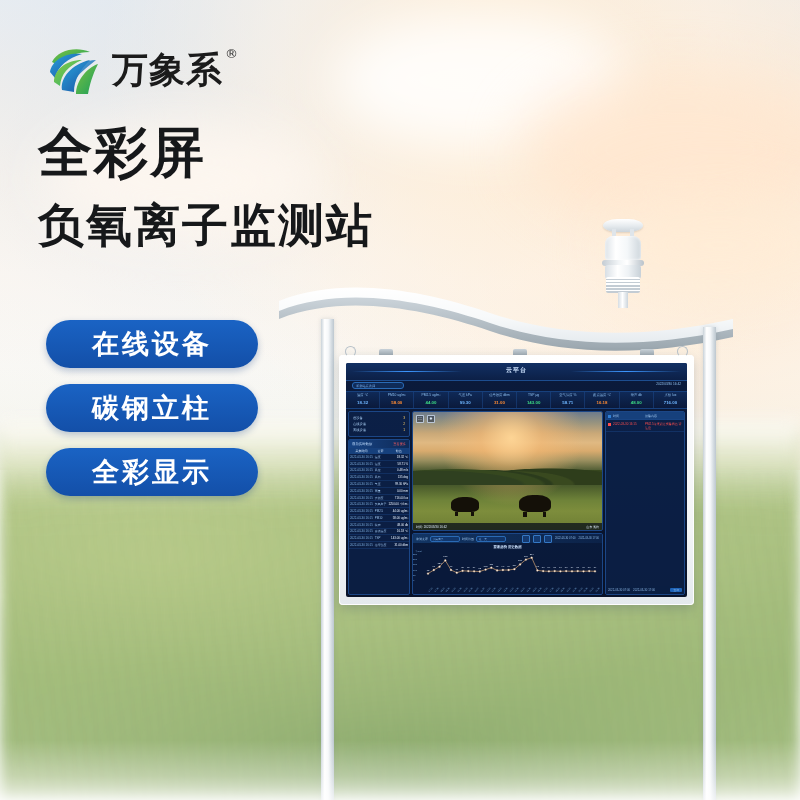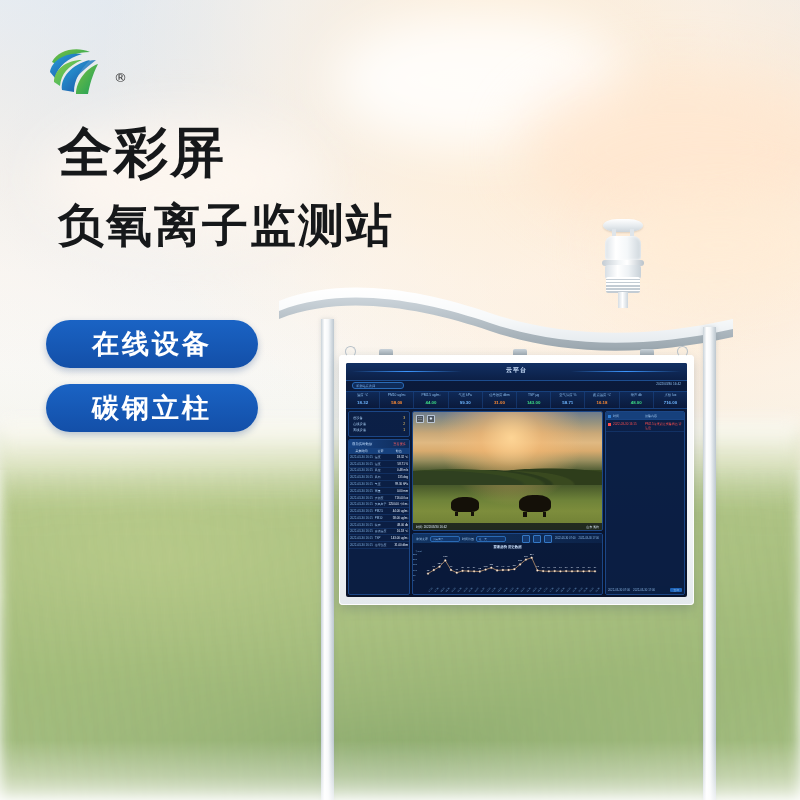--- a/index.html
+++ b/index.html
@@ -61,21 +61,21 @@
   }
 
   
   .logo{position:absolute;left:46px;top:42px;display:flex;align-items:center;gap:10px;}
   .logo-mark{width:56px;height:56px;position:relative;}
   .logo-text{font-size:36px;font-weight:bold;color:#1b1b1b;letter-spacing:1px;position:relative;
              font-family:"DejaVu Sans","Liberation Sans",sans-serif;}
   .logo-r{position:absolute;right:-16px;top:0px;font-size:13px;font-weight:normal;color:#333;}
 
   
-  .headline{position:absolute;left:58px;top:122px;color:#16181a;font-weight:bold;
+  .headline{position:absolute;left:38px;top:122px;color:#16181a;font-weight:bold;
             font-family:"DejaVu Sans","Liberation Sans",sans-serif;letter-spacing:2px;}
   .h-l1{font-size:54px;line-height:62px;}
   .h-l2{font-size:46px;line-height:62px;margin-top:10px;}
 
   
   .pills{position:absolute;left:46px;top:320px;display:flex;flex-direction:column;gap:16px;}
   .pill{
     width:212px;height:48px;border-radius:26px;
     background:linear-gradient(180deg,#1a63c4 0%,#134fa8 100%);
     box-shadow:0 3px 7px rgba(20,60,130,.28);
@@ -280,32 +280,34 @@
         </defs>
         <path d="M6,20 C12,8 30,4 44,10 C32,10 20,14 14,24 Z" fill="url(#gA)"></path>
         <path d="M4,30 C6,18 20,10 36,12 C22,16 12,24 9,36 Z" fill="url(#gB)"></path>
         <path d="M8,40 C8,28 20,18 36,18 C22,24 15,32 14,44 Z" fill="url(#gC)"></path>
         <path d="M16,48 C14,36 26,22 44,18 C34,28 28,38 28,50 Z" fill="url(#gB)"></path>
         <path d="M30,52 C30,40 40,26 52,22 C46,34 44,42 42,52 Z" fill="url(#gA)"></path>
         <path d="M22,34 C28,24 40,18 50,18 C40,26 32,32 26,42 Z" fill="url(#gB)" opacity="0.85"></path>
       </svg>
     </div>
     <div class="logo-text">
+      <span>万象系</span>
       <span class="logo-r">®</span>
     </div>
   </div>
 
   <div class="headline">
     <div class="h-l1">全彩屏</div>
     <div class="h-l2">负氧离子监测站</div>
   </div>
 
   <div class="pills">
     <div class="pill">在线设备</div>
     <div class="pill">碳钢立柱</div>
+    <div class="pill">全彩显示</div>
   </div>
 
   <div class="station">
 
     <div class="sensor">
       <div class="s-cap"></div>
       <div class="s-neck1"></div>
       <div class="s-neck2"></div>
       <div class="s-body"></div>
       <div class="s-ring"></div>

